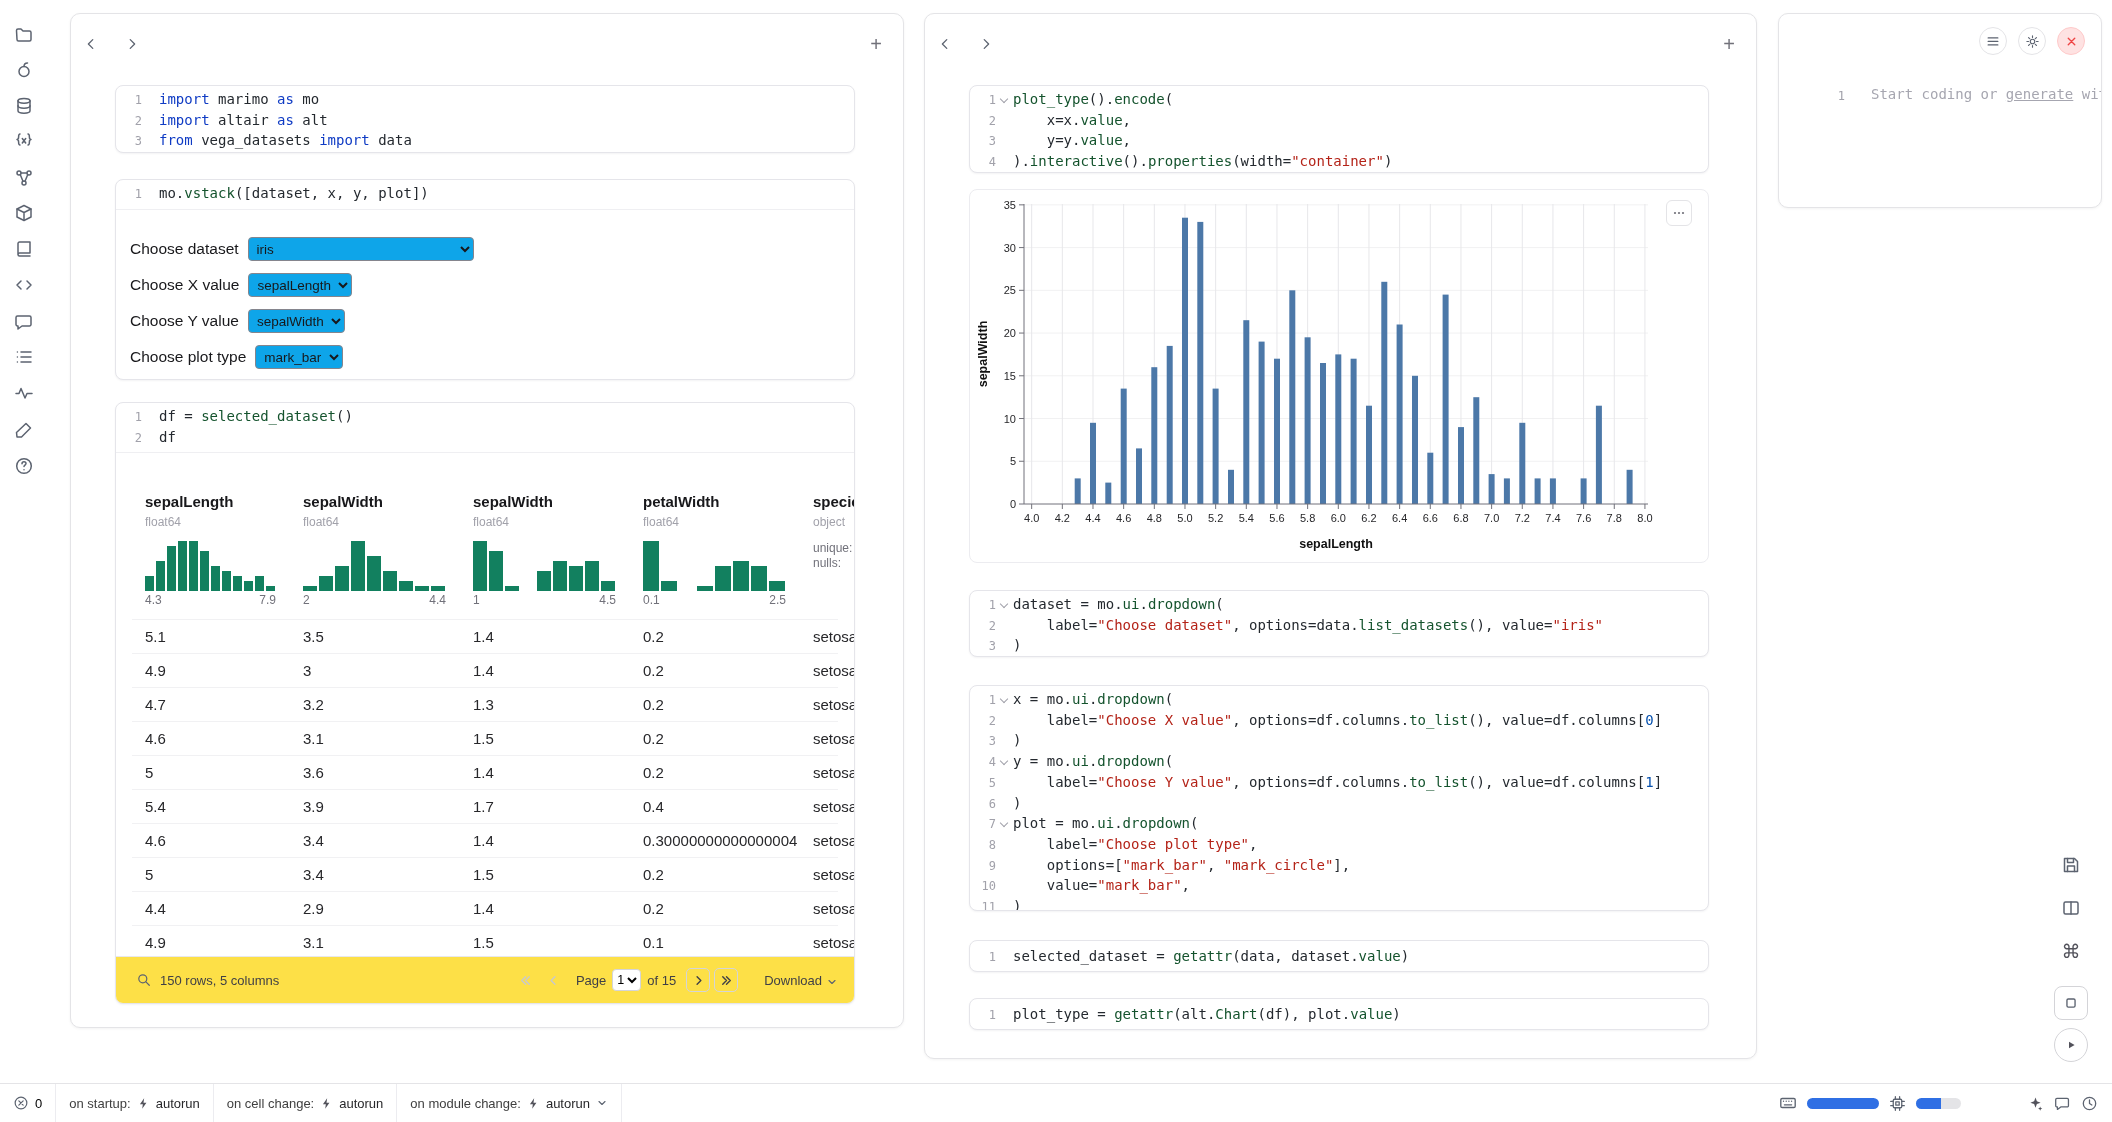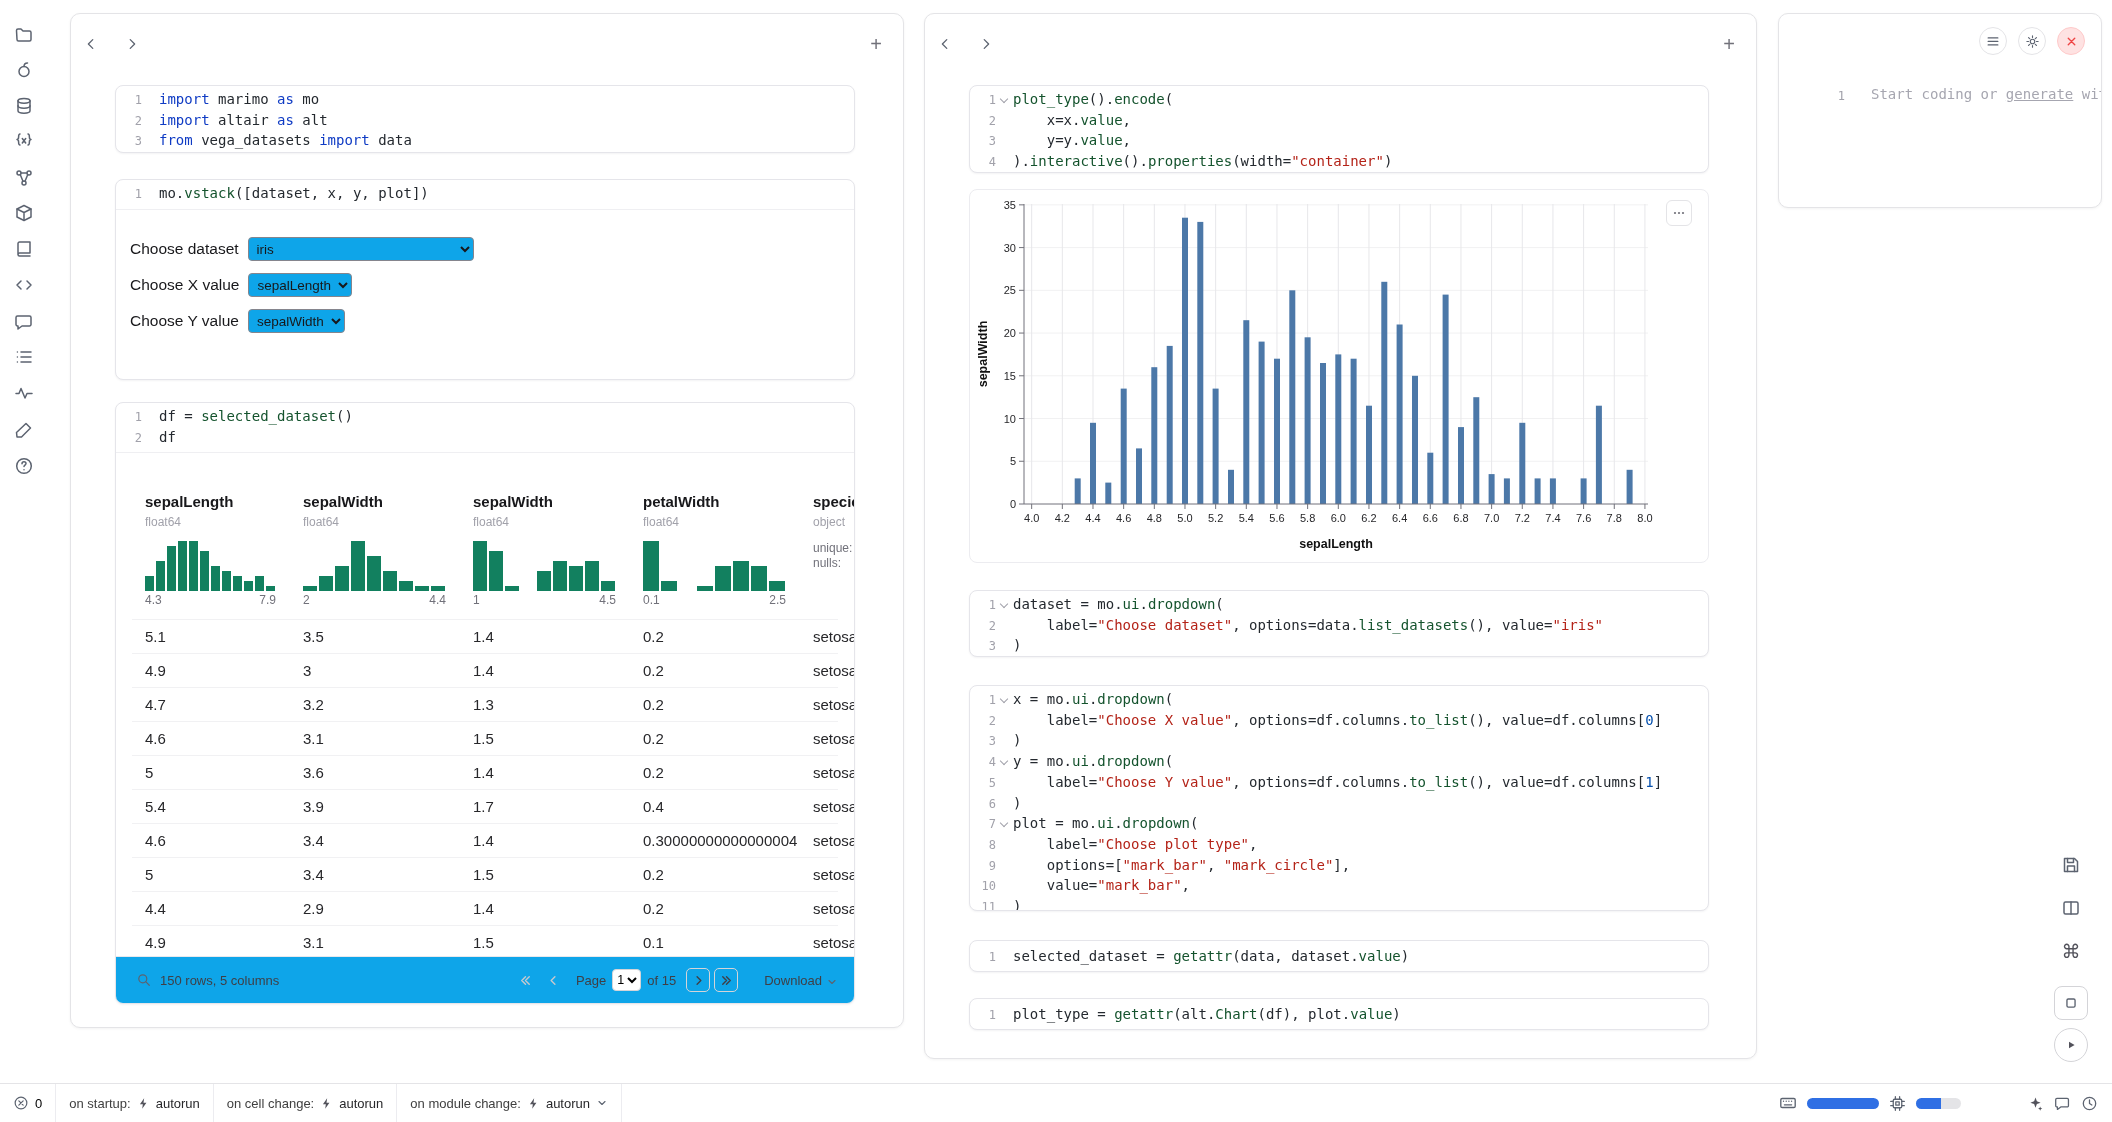--- a/index.html
+++ b/index.html
@@ -53,21 +53,21 @@
   .c0{width:158px}.c1,.c2,.c3{width:170px}.c4{width:200px}
   .df-name{font-size:15px;font-weight:600;color:#18181b;height:22px;white-space:nowrap;overflow:hidden}
   .df-type{font-size:12px;color:#a1a1aa;height:18px}
   .df-hist{margin-top:6px;height:52px}
   .df-minmax{display:flex;justify-content:space-between;font-size:12px;color:#71717a;height:16px;margin-top:2px}
   .df-summary{margin-top:8px;font-size:12px;color:#71717a;line-height:15px;white-space:nowrap}
   .df-rows{margin-top:10px}
   .df-row{display:flex;height:33px;align-items:center;border-top:1px solid #f1f1f3}
   .df-cellv{flex:none;box-sizing:border-box;padding:0 14px 0 13px;font-size:15px;color:#27272a;
             white-space:nowrap;overflow:hidden}
-  .df-footer{position:absolute;left:0;right:0;bottom:0;height:46px;border-top:1px solid #e8e8ec;background:#0ea5e9;
+  .df-footer{position:absolute;left:0;right:0;bottom:0;height:46px;border-top:1px solid #e8e8ec;background:#fde047;
              display:flex;align-items:center;padding:0 16px;font-size:13px;color:#3f3f46}
   .pg-btn{width:24px;height:24px;display:flex;align-items:center;justify-content:center;border:none;
           background:none;color:#3f3f46;border-radius:5px;padding:0;margin-left:4px}
   .pg-btn.lite{color:#c8c8cd}
   .pg-btn.box{border:1px solid #d4d4d8}
   .page-select{height:22px;border:1px solid #d4d4d8;border-radius:4px;font-size:12.5px;margin:0 6px;
                font-family:inherit;background:#fff}
   .download{display:flex;align-items:flex-end;gap:4px;margin-left:26px;background:none;border:none;
             color:#3f3f46;font-size:13px;font-family:inherit;padding:0}
 
@@ -235,20 +235,24 @@
             <span class="ctl-label">Choose dataset</span>
             <select class="ctl-select wide"><option>iris</option></select>
           </div>
           <div class="ctl-row">
             <span class="ctl-label">Choose X value</span>
             <select class="ctl-select"><option>sepalLength</option></select>
           </div>
           <div class="ctl-row">
             <span class="ctl-label">Choose Y value</span>
             <select class="ctl-select"><option>sepalWidth</option></select>
+          </div>
+          <div class="ctl-row">
+            <span class="ctl-label">Choose plot type</span>
+            <select class="ctl-select"><option>mark_bar</option></select>
           </div>
         </div>
     </div>
 
     <div class="cell" style="top:388px;height:602px">
       <div class="code code-b">
           <div class="code-line">
             <span class="gutter">1</span>
             <span class="fold"></span>
             <span class="src"><span class="tk-p">df = </span><span class="tk-fn">selected_dataset</span><span class="tk-p">()</span></span>

